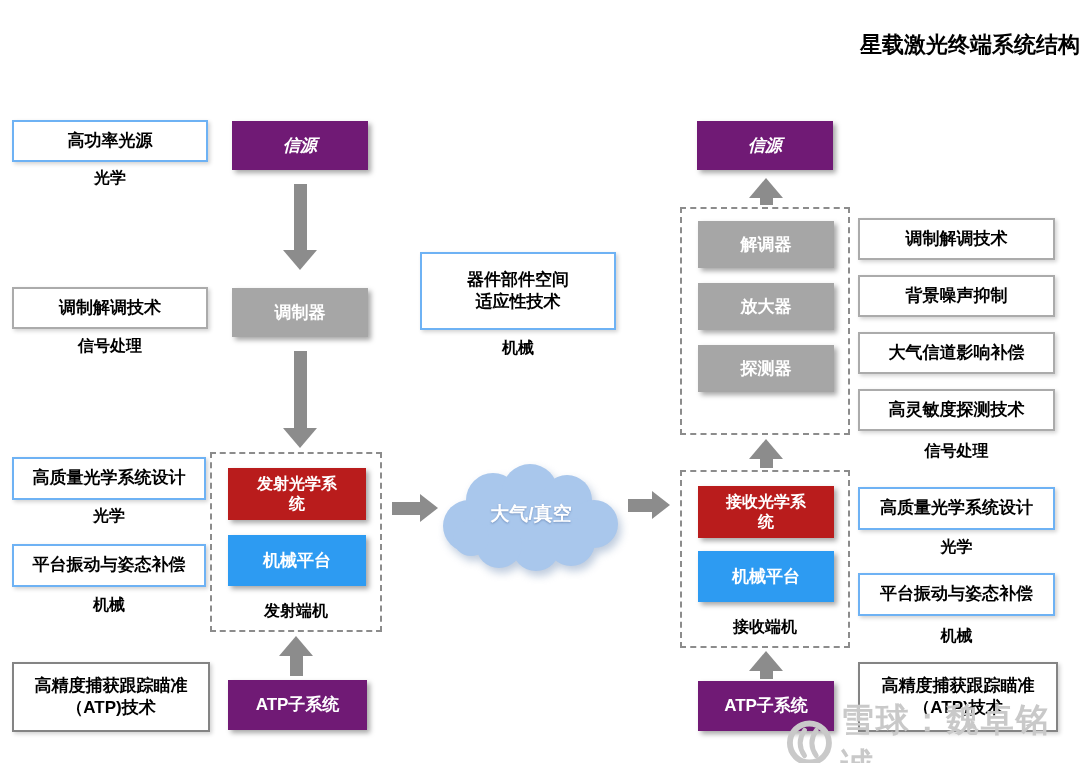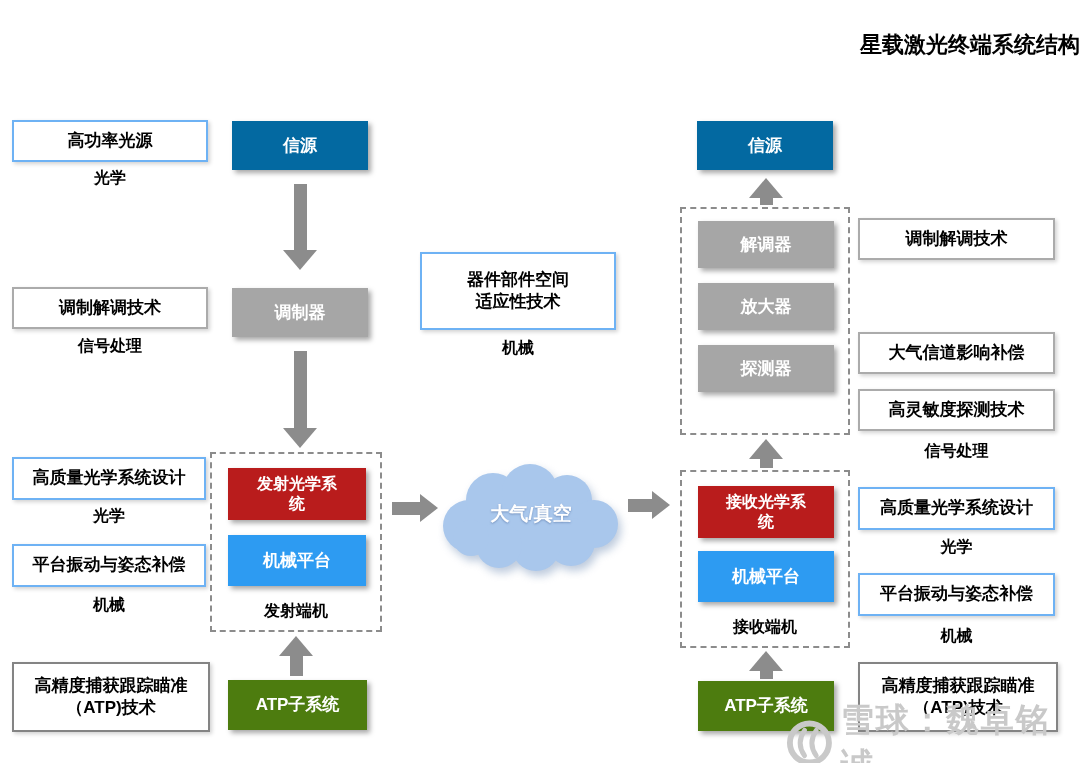--- a/index.html
+++ b/index.html
@@ -12,25 +12,25 @@
         text-align:center;font-size:17px;font-weight:700;color:#000000;line-height:1.3;
         box-shadow:2px 2px 4px rgba(0,0,0,0.18);box-sizing:border-box;}
   .b-blue{border:2px solid #6EB2F4;}
   .b-gray{border:2px solid #ABABAB;}
   .b-dgray{border:2px solid #848484;}
 
   
   .cbox{position:absolute;display:flex;align-items:center;justify-content:center;text-align:center;
         color:#fff;font-size:17px;font-weight:700;line-height:1.25;
         box-shadow:3px 3px 5px rgba(0,0,0,0.35);box-sizing:border-box;}
-  .c-blue{background:#0369a1;}
+  .c-blue{background:#701a75;font-style:italic;}
   .c-lblue{background:#b91c1c;}
   .c-bblue{background:#2D9BF2;}
   .c-gray{background:#A6A6A6;}
-  .c-dgray{background:#4d7c0f;}
+  .c-dgray{background:#701a75;}
 
   .cap{position:absolute;text-align:center;font-size:16px;font-weight:700;color:#000;}
   .pre{white-space:pre-line;}
 
   .dashed{position:absolute;border:2px dashed #8C8C8C;box-sizing:border-box;background:transparent;}
   .grouplab{position:absolute;left:0;right:0;bottom:8px;text-align:center;font-size:16px;font-weight:700;color:#000;}
   .inbox{position:absolute;}
 
   
   .arr{position:absolute;display:flex;}
@@ -172,20 +172,23 @@
   <div class="arr v" style="left:749px;top:651px;width:34px;height:28px">
       <i class="head up"></i>
       <i class="shaft"></i>
     </div>
 
   <div class="cbox c-dgray" style="left:698px;top:681px;width:136px;height:50px">ATP子系统</div>
 
   <div class="wbox b-gray" style="left:858px;top:218px;width:197px;height:42px">
       <span>调制解调技术</span>
     </div>
+  <div class="wbox b-gray" style="left:858px;top:275px;width:197px;height:42px">
+      <span>背景噪声抑制</span>
+    </div>
   <div class="wbox b-gray" style="left:858px;top:332px;width:197px;height:42px">
       <span>大气信道影响补偿</span>
     </div>
   <div class="wbox b-gray" style="left:858px;top:389px;width:197px;height:42px">
       <span>高灵敏度探测技术</span>
     </div>
   <div class="cap" style="left:858px;top:441px;width:197px">信号处理</div>
 
   <div class="wbox b-blue" style="left:858px;top:487px;width:197px;height:43px">
       <span>高质量光学系统设计</span>

